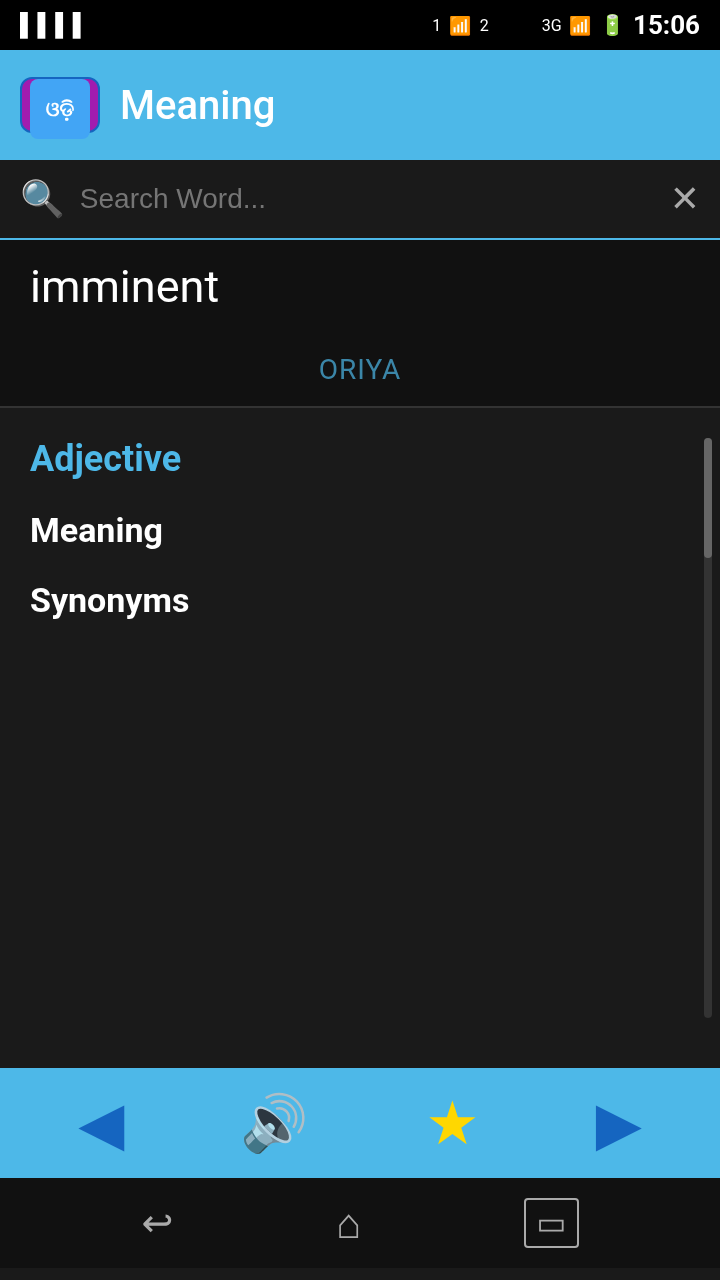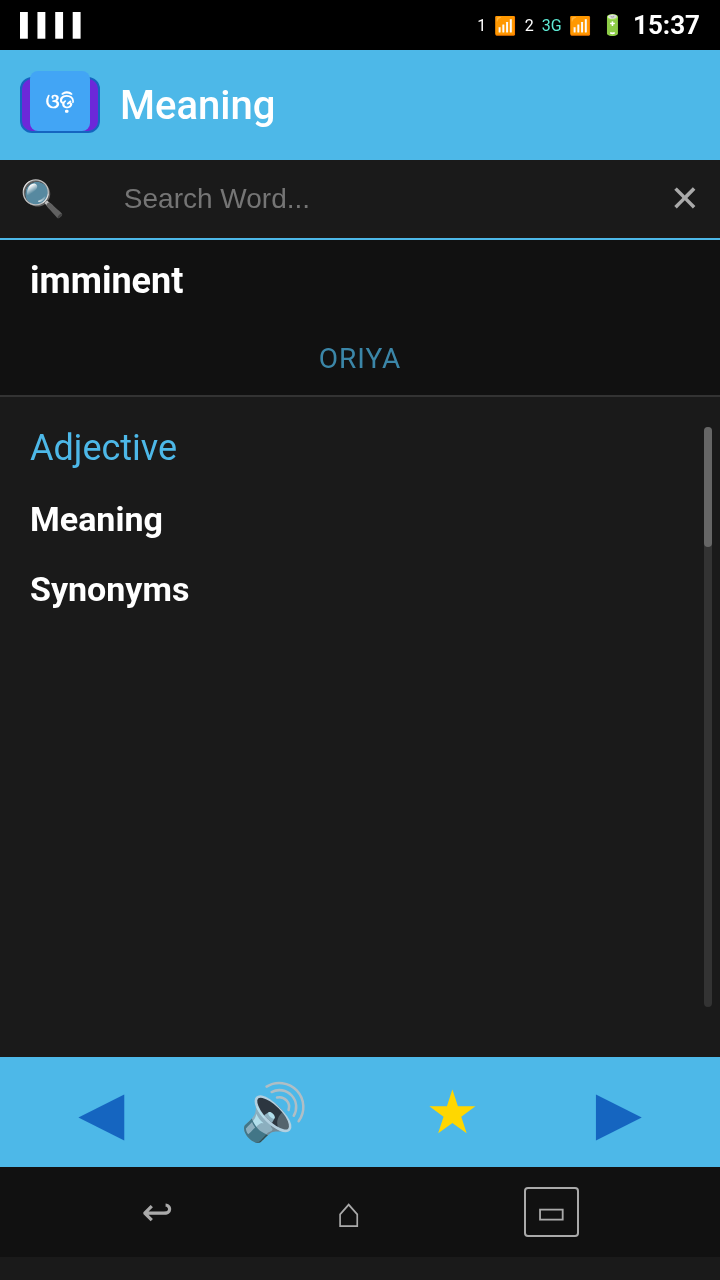--- a/index.html
+++ b/index.html
@@ -40,24 +40,24 @@
       height: 110px;
       background: #4db8e8;
       display: flex;
       align-items: center;
       padding: 0 20px;
       gap: 20px;
     }
     .app-bar-logo {
       width: 80px;
       height: 56px;
-      background: #6d28d9;
+      background: #a21caf;
       border-radius: 12px;
       display: flex;
-      align-items: flex-end;
+      align-items: flex-start;
       justify-content: center;
       border: 2px solid #1565C0;
     }
     .logo-inner {
       width: 60px;
       height: 60px;
       background: #42A5F5;
       border-radius: 8px;
       display: flex;
       align-items: center;
@@ -87,38 +87,37 @@
       color: #aaa;
       font-size: 36px;
     }
     .search-input {
       flex: 1;
       background: transparent;
       border: none;
       outline: none;
       color: #a16207;
       font-size: 28px;
-      margin-left: 44px;
     }
     .clear-icon {
       color: #aaa;
       font-size: 36px;
       cursor: pointer;
     }
 
     
     .word-header {
       width: 100%;
       padding: 20px 30px;
       background: #111;
     }
     .word-title {
       color: white;
-      font-size: 36px;
-      font-weight: bold;
+      font-size: 45px;
+      font-weight: normal;
     }
 
     
     .tabs {
       display: flex;
       width: 100%;
       background: #111;
       border-bottom: 2px solid #333;
       gap: 14px;
     }
@@ -167,21 +166,21 @@
       top: 0;
       width: 8px;
       height: 120px;
       background: #666;
       border-radius: 4px;
     }
 
     .section-label {
       color: #4db8e8;
       font-size: 36px;
-      font-weight: normal;
+      font-weight: bold;
       margin-bottom: 16px;
       text-align: center;
     }
     .section-title {
       color: white;
       font-size: 34px;
       font-weight: bold;
       margin-bottom: 10px;
     }
     .section-content {
@@ -247,24 +246,24 @@
 <body>
 
 <div class="status-bar">
   <div style="position:absolute;left:20px;top:0;height:50px;display:flex;align-items:center;">
     <span style="color:white;font-size:22px;letter-spacing:2px;">▌▌▌▌</span>
   </div>
   <div class="status-icons">
     <span style="color:white;font-size:16px;">1</span>
     <span style="color:white;font-size:18px;">📶</span>
     <span style="color:white;font-size:16px;">2</span>
-    <span style="color:#5eead4;font-size:16px;">3G</span>
+    <span style="color:#ffffff;font-size:16px;margin-left:45px;">3G</span>
     <span style="color:white;font-size:18px;">📶</span>
     <span style="color:white;font-size:20px;">🔋</span>
-    <span class="status-time">15:37</span>
+    <span class="status-time">15:06</span>
   </div>
 </div>
 
 <div class="app-bar">
   <div class="app-bar-logo">
     <div class="logo-inner">
       <span style="font-size:20px;color:#fff;font-weight:bold;">ଓଡ଼ି</span>
     </div>
   </div>
   <span class="app-bar-title">Meaning</span>

